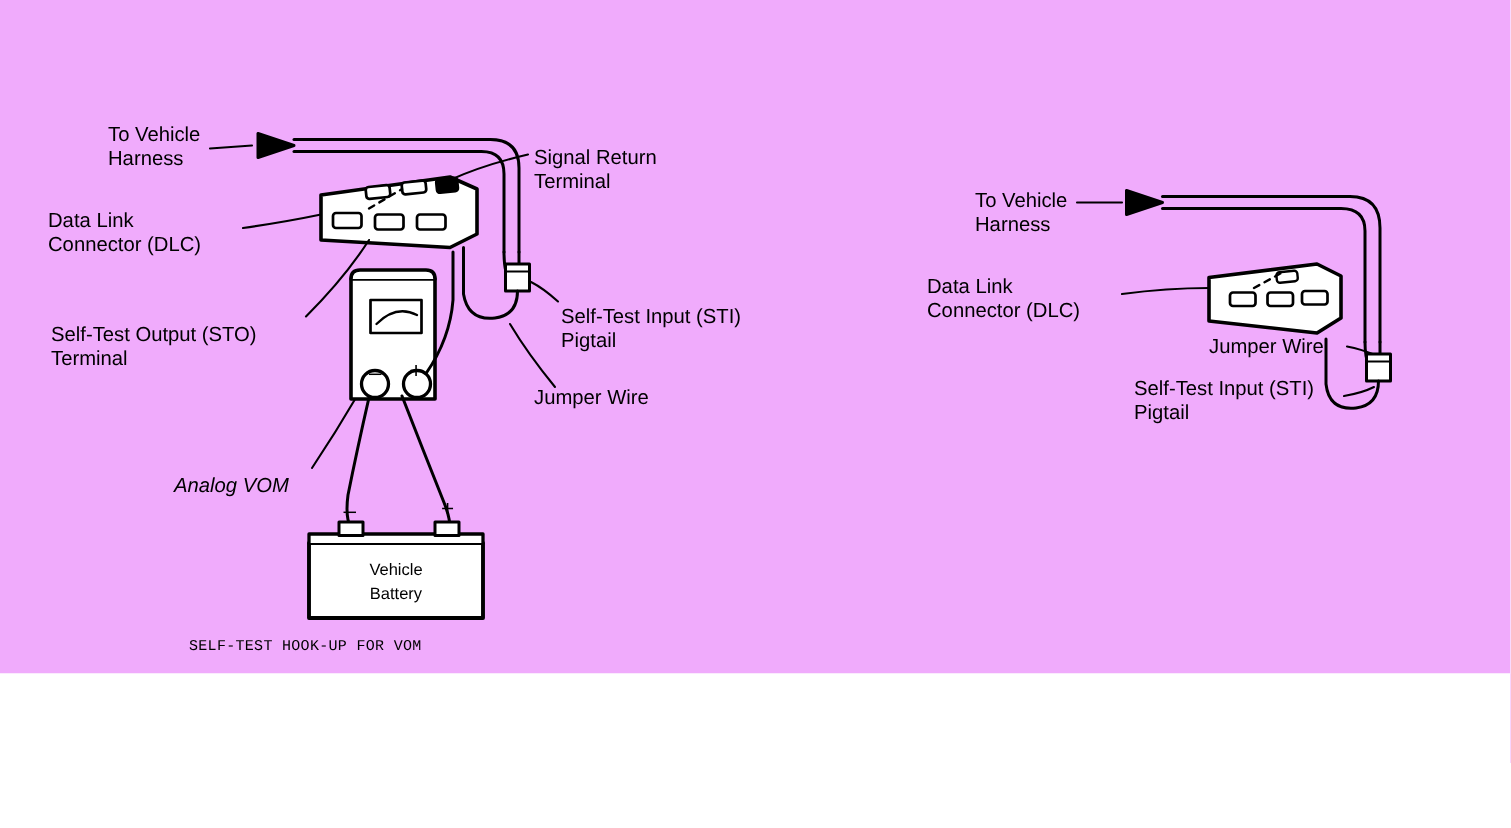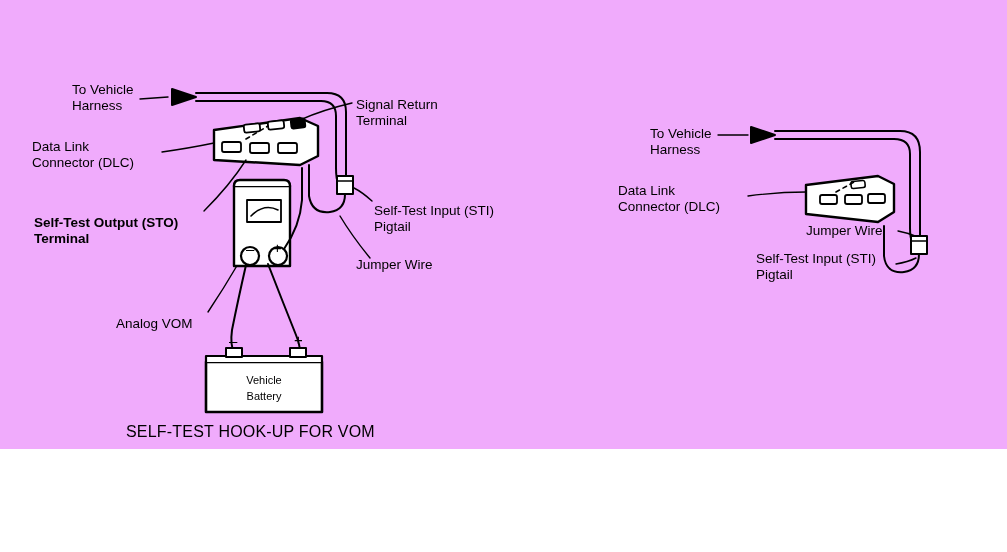--- a/index.html
+++ b/index.html
@@ -26,22 +26,23 @@
   }
   .lbl {
     position: absolute;
     font-family: "Liberation Sans", sans-serif;
     font-size: 13.5px;
     color: #000000;
     line-height: 16px;
     white-space: pre;
   }
   .lbl-caption {
-    font-size: 16px;
+    font-size: 10px;
     letter-spacing: 0.2px;
+    font-family: Liberation Mono, monospace;
   }
   .lbl-block {
     font-size: 14px;
     line-height: 17px;
     letter-spacing: 0.1px;
   }
   .lbl-code {
     font-family: "Liberation Serif", serif;
     font-weight: bold;
     font-size: 16px;
@@ -163,26 +164,26 @@
       <path d="M896 264 Q908 262 916 258" stroke-width="1.4"></path>
     </g>
   </svg>
 
   <div class="lbl" style="left:72px; top:82px;">To Vehicle
 Harness</div>
   <div class="lbl" style="left:356px; top:73px;margin-top:24px;">Signal Return
 Terminal</div>
   <div class="lbl" style="left:32px; top:139px;">Data Link
 Connector (DLC)</div>
-  <div class="lbl" style="left:34px; top:215px;font-weight:bold;">Self-Test Output (STO)
+  <div class="lbl" style="left:34px; top:215px;">Self-Test Output (STO)
 Terminal</div>
   <div class="lbl" style="left:374px; top:203px;">Self-Test Input (STI)
 Pigtail</div>
   <div class="lbl" style="left:356px; top:257px;">Jumper Wire</div>
-  <div class="lbl" style="left:116px; top:316px;">Analog VOM</div>
+  <div class="lbl" style="left:116px; top:316px;font-style:italic;">Analog VOM</div>
 
   <div class="lbl" style="left:246px; top:241px; font-size:15px;">–</div>
   <div class="lbl" style="left:273px; top:240px; font-size:15px;">+</div>
 
   <div class="lbl" style="left:229px; top:333px; font-size:15px;">–</div>
   <div class="lbl" style="left:294px; top:332px; font-size:15px;">+</div>
 
   <div class="lbl lbl-batt" style="left:232px; top:372px; width:64px;">Vehicle
 Battery</div>
 

